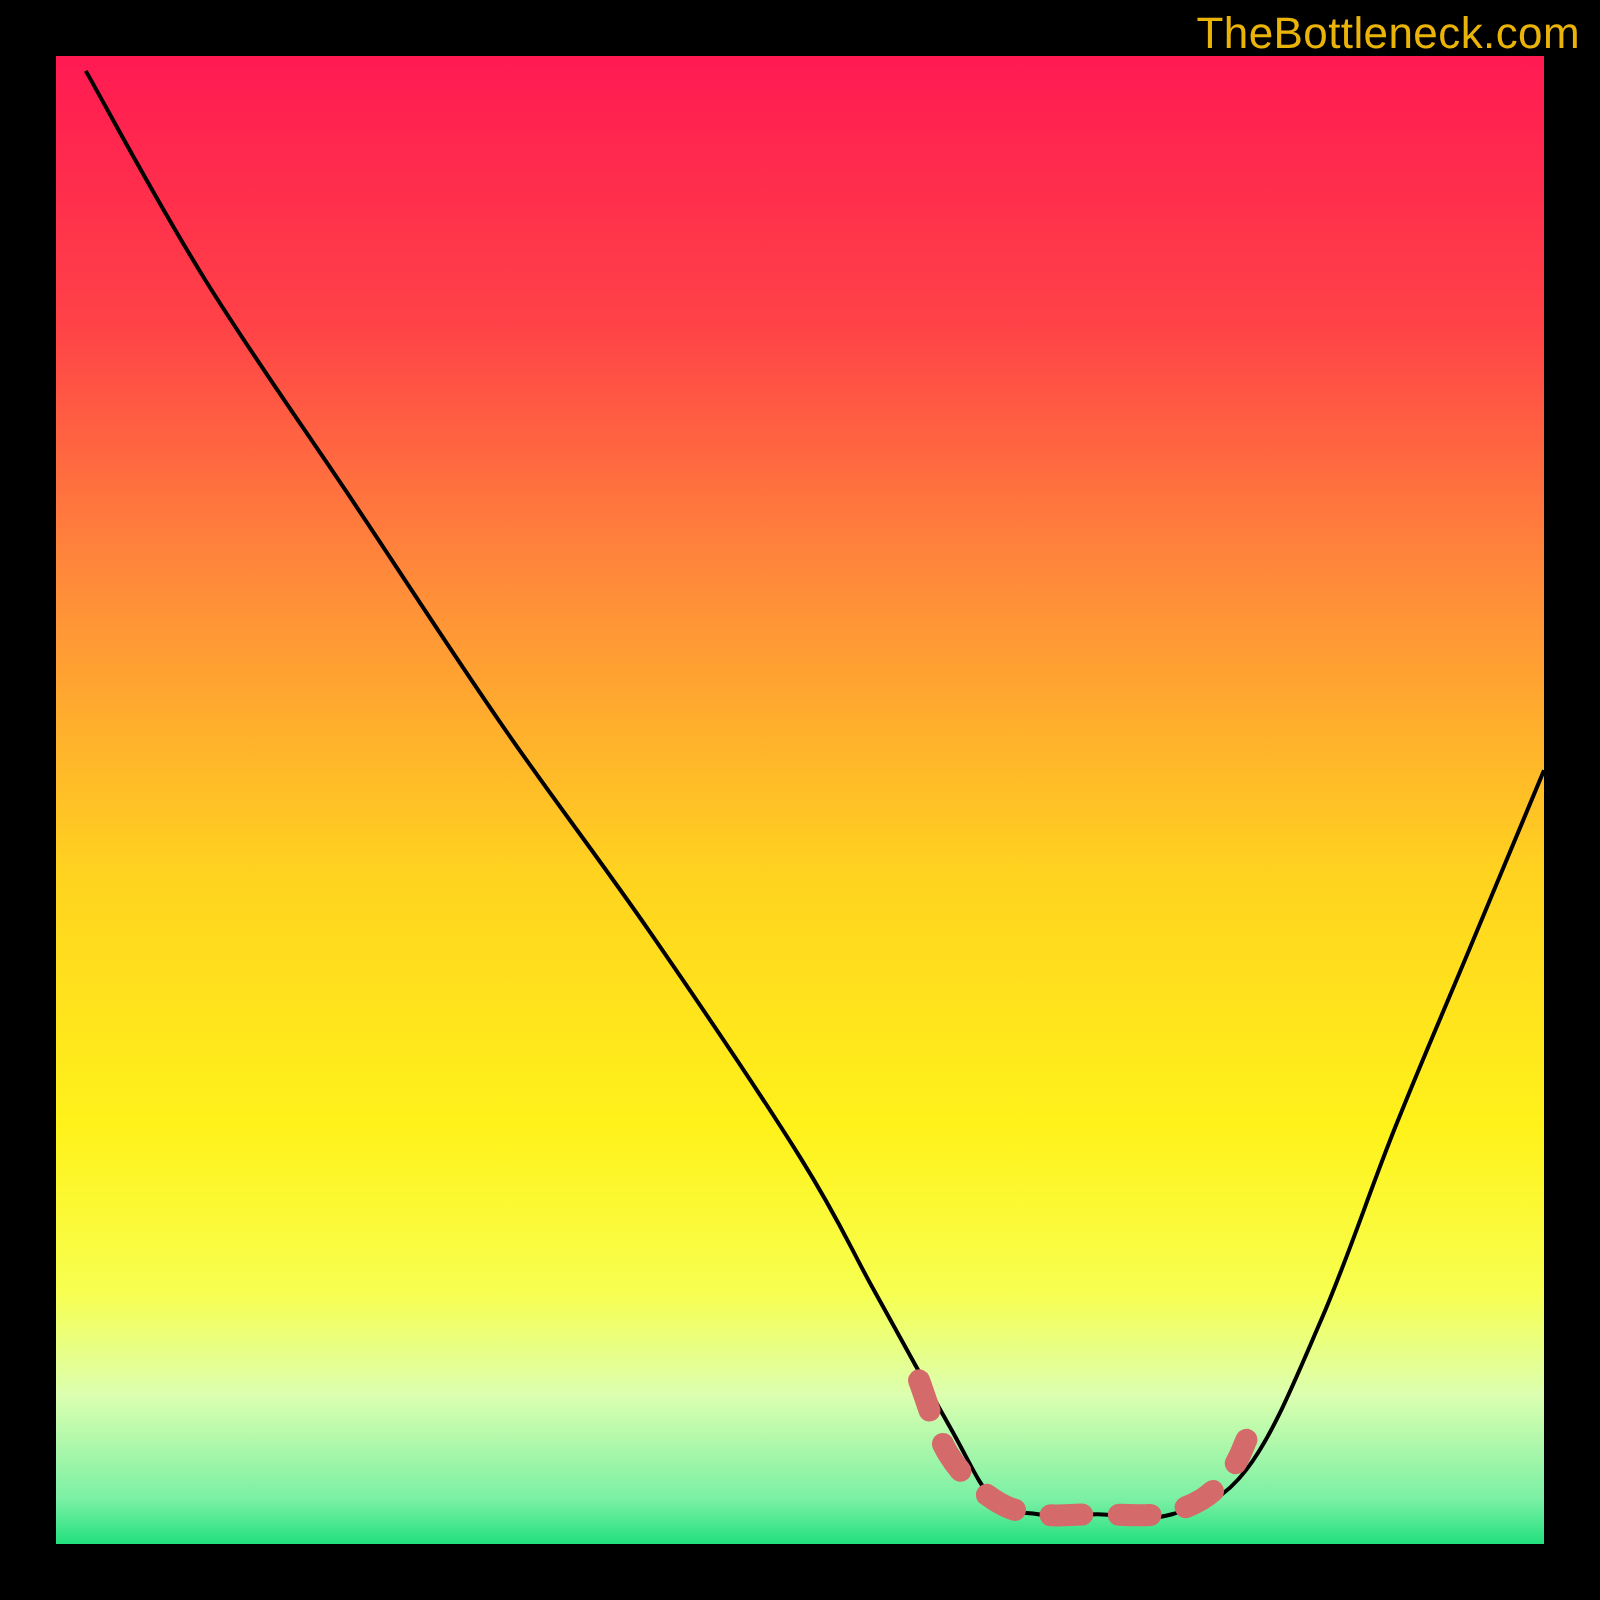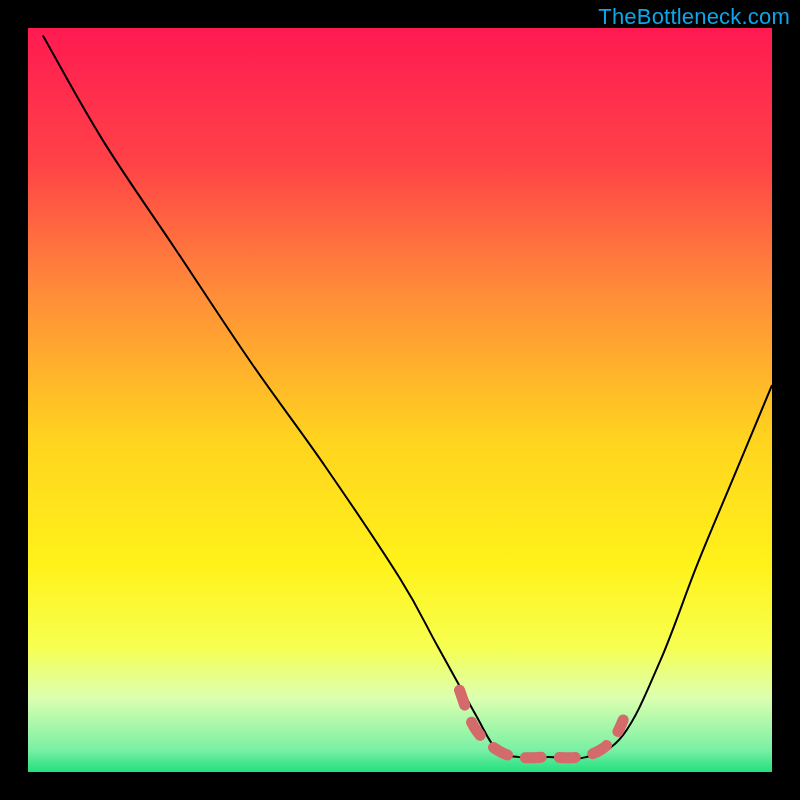--- a/index.html
+++ b/index.html
@@ -14,21 +14,21 @@
   .frame {
     position: relative;
     width: 800px;
     height: 800px;
     background: #000;
   }
   .watermark {
     position: absolute;
     top: 4px;
     right: 10px;
-    color: #0ea5e9;
+    color: #eab308;
     font-size: 22px;
     font-weight: 500;
     letter-spacing: 0.2px;
     z-index: 5;
     user-select: none;
   }
   .plot-area {
     position: absolute;
     left: 28px;
     top: 28px;

